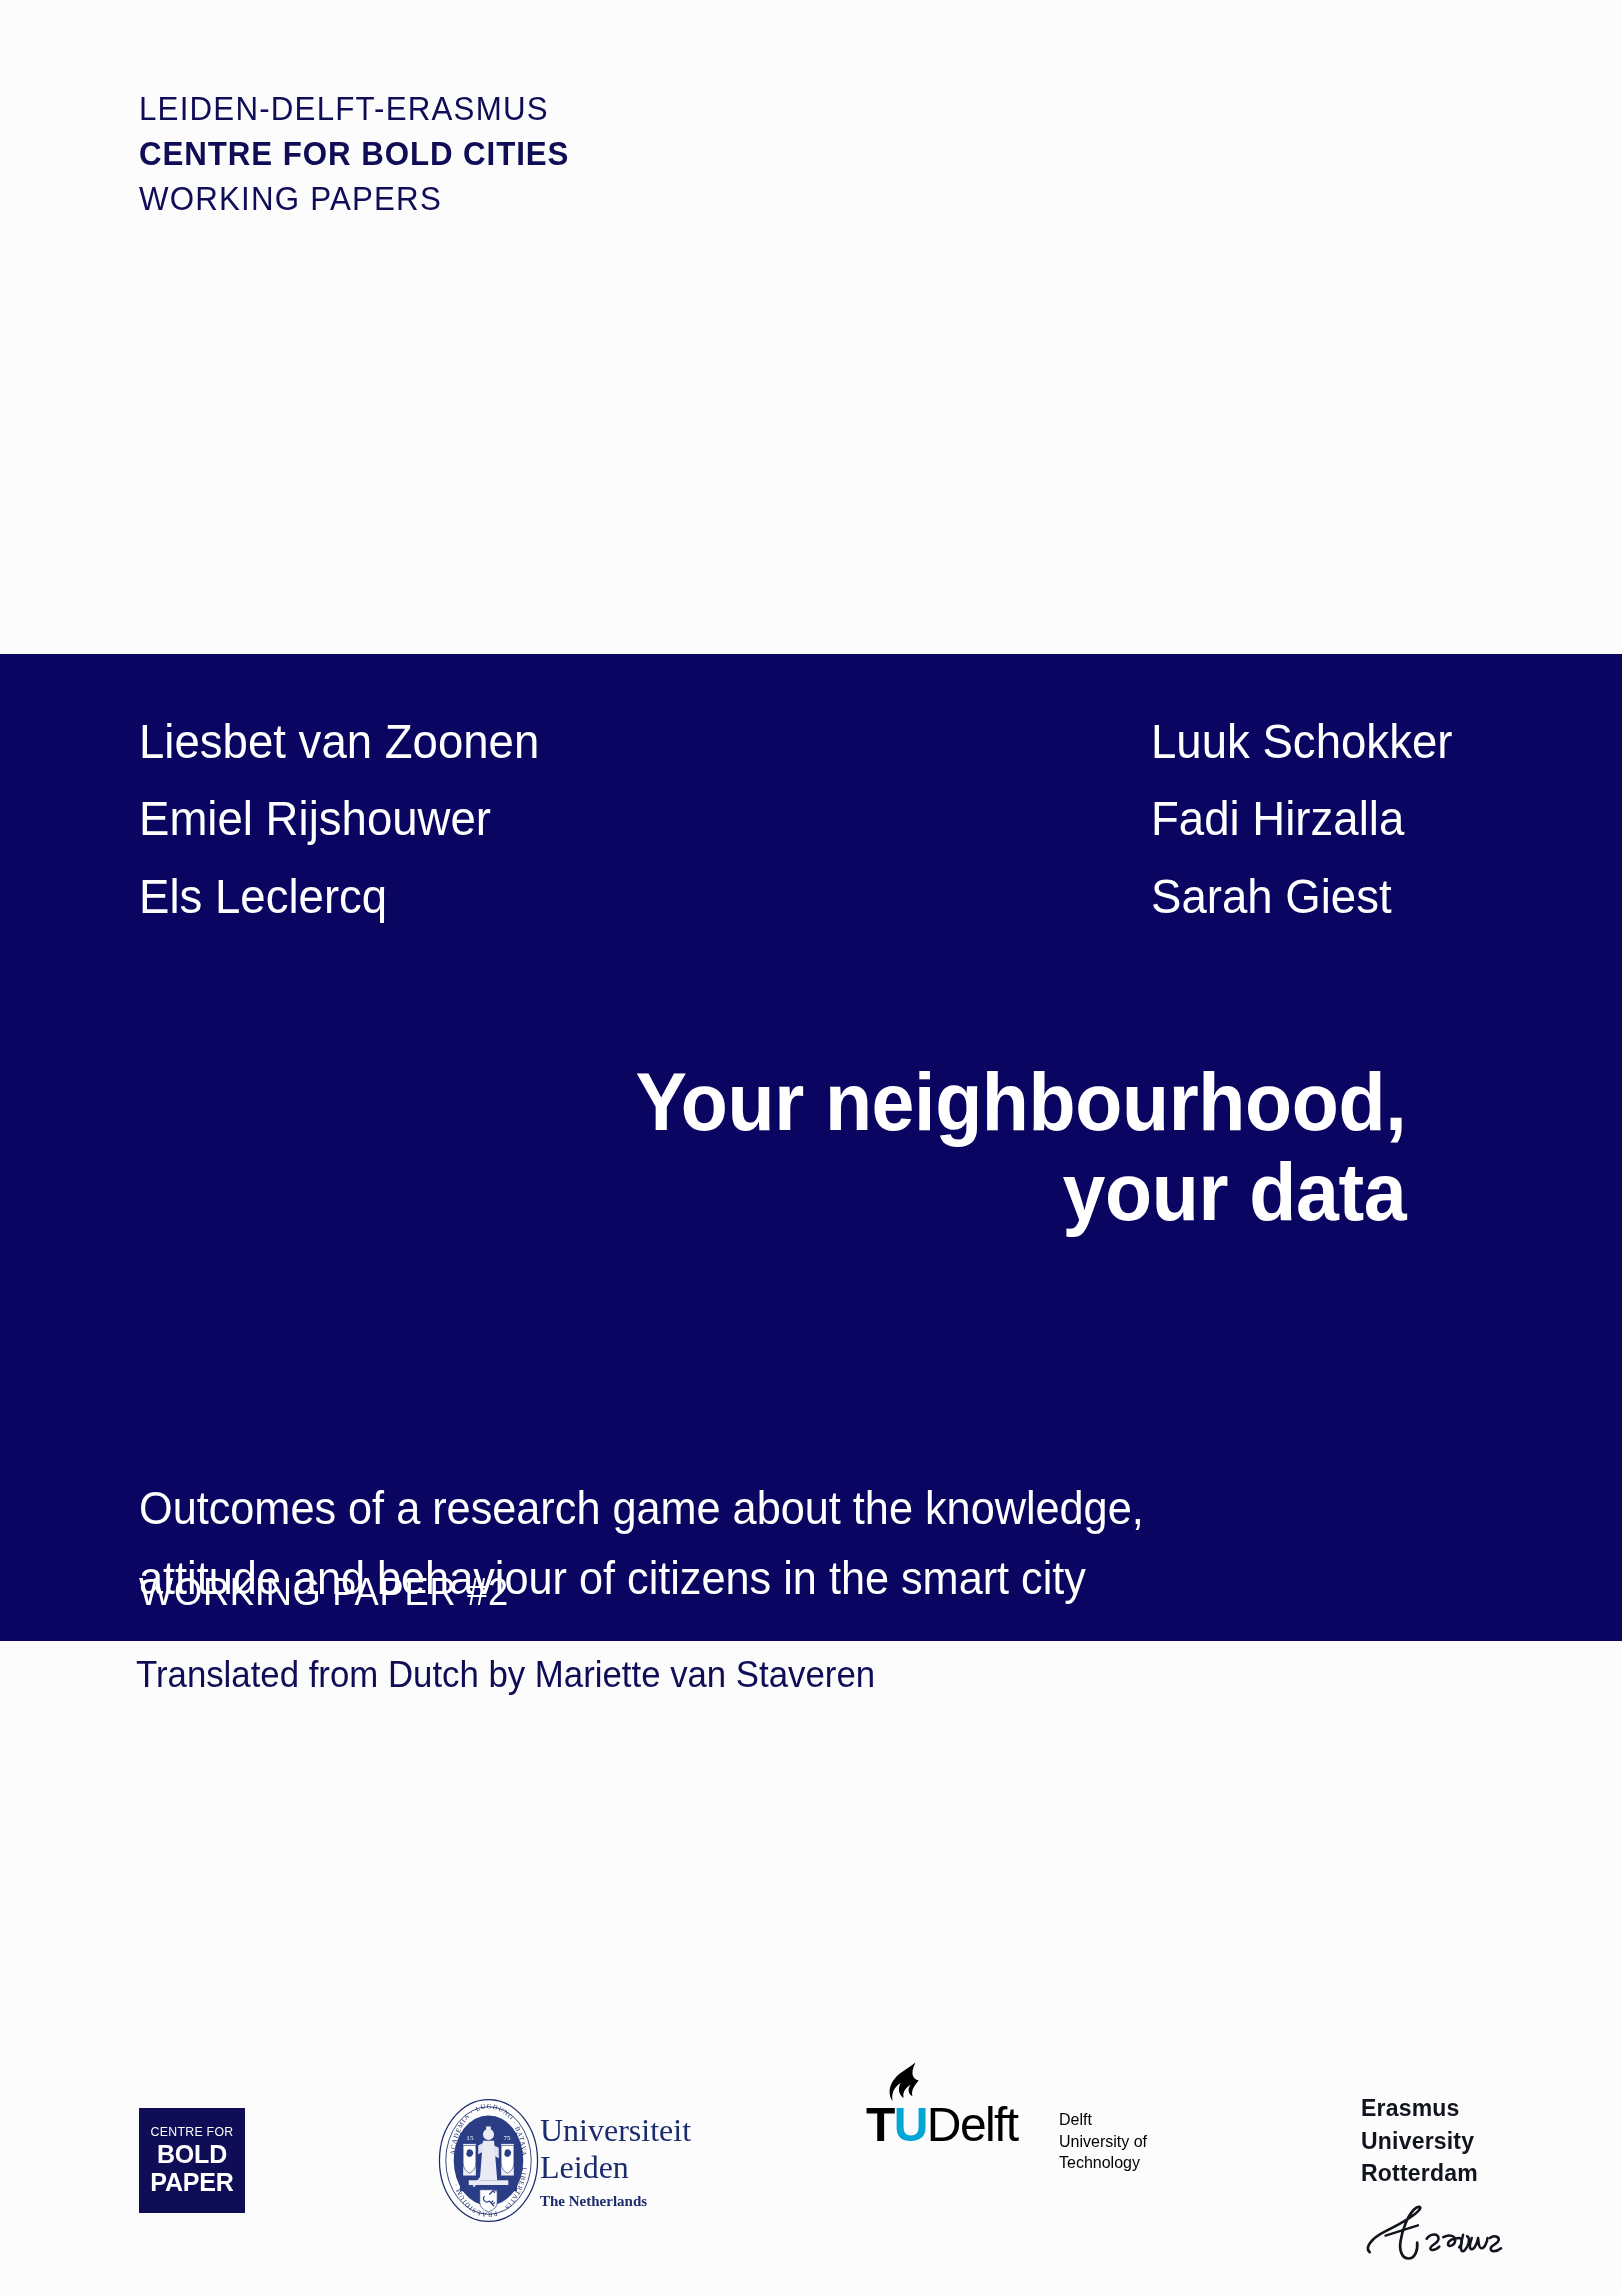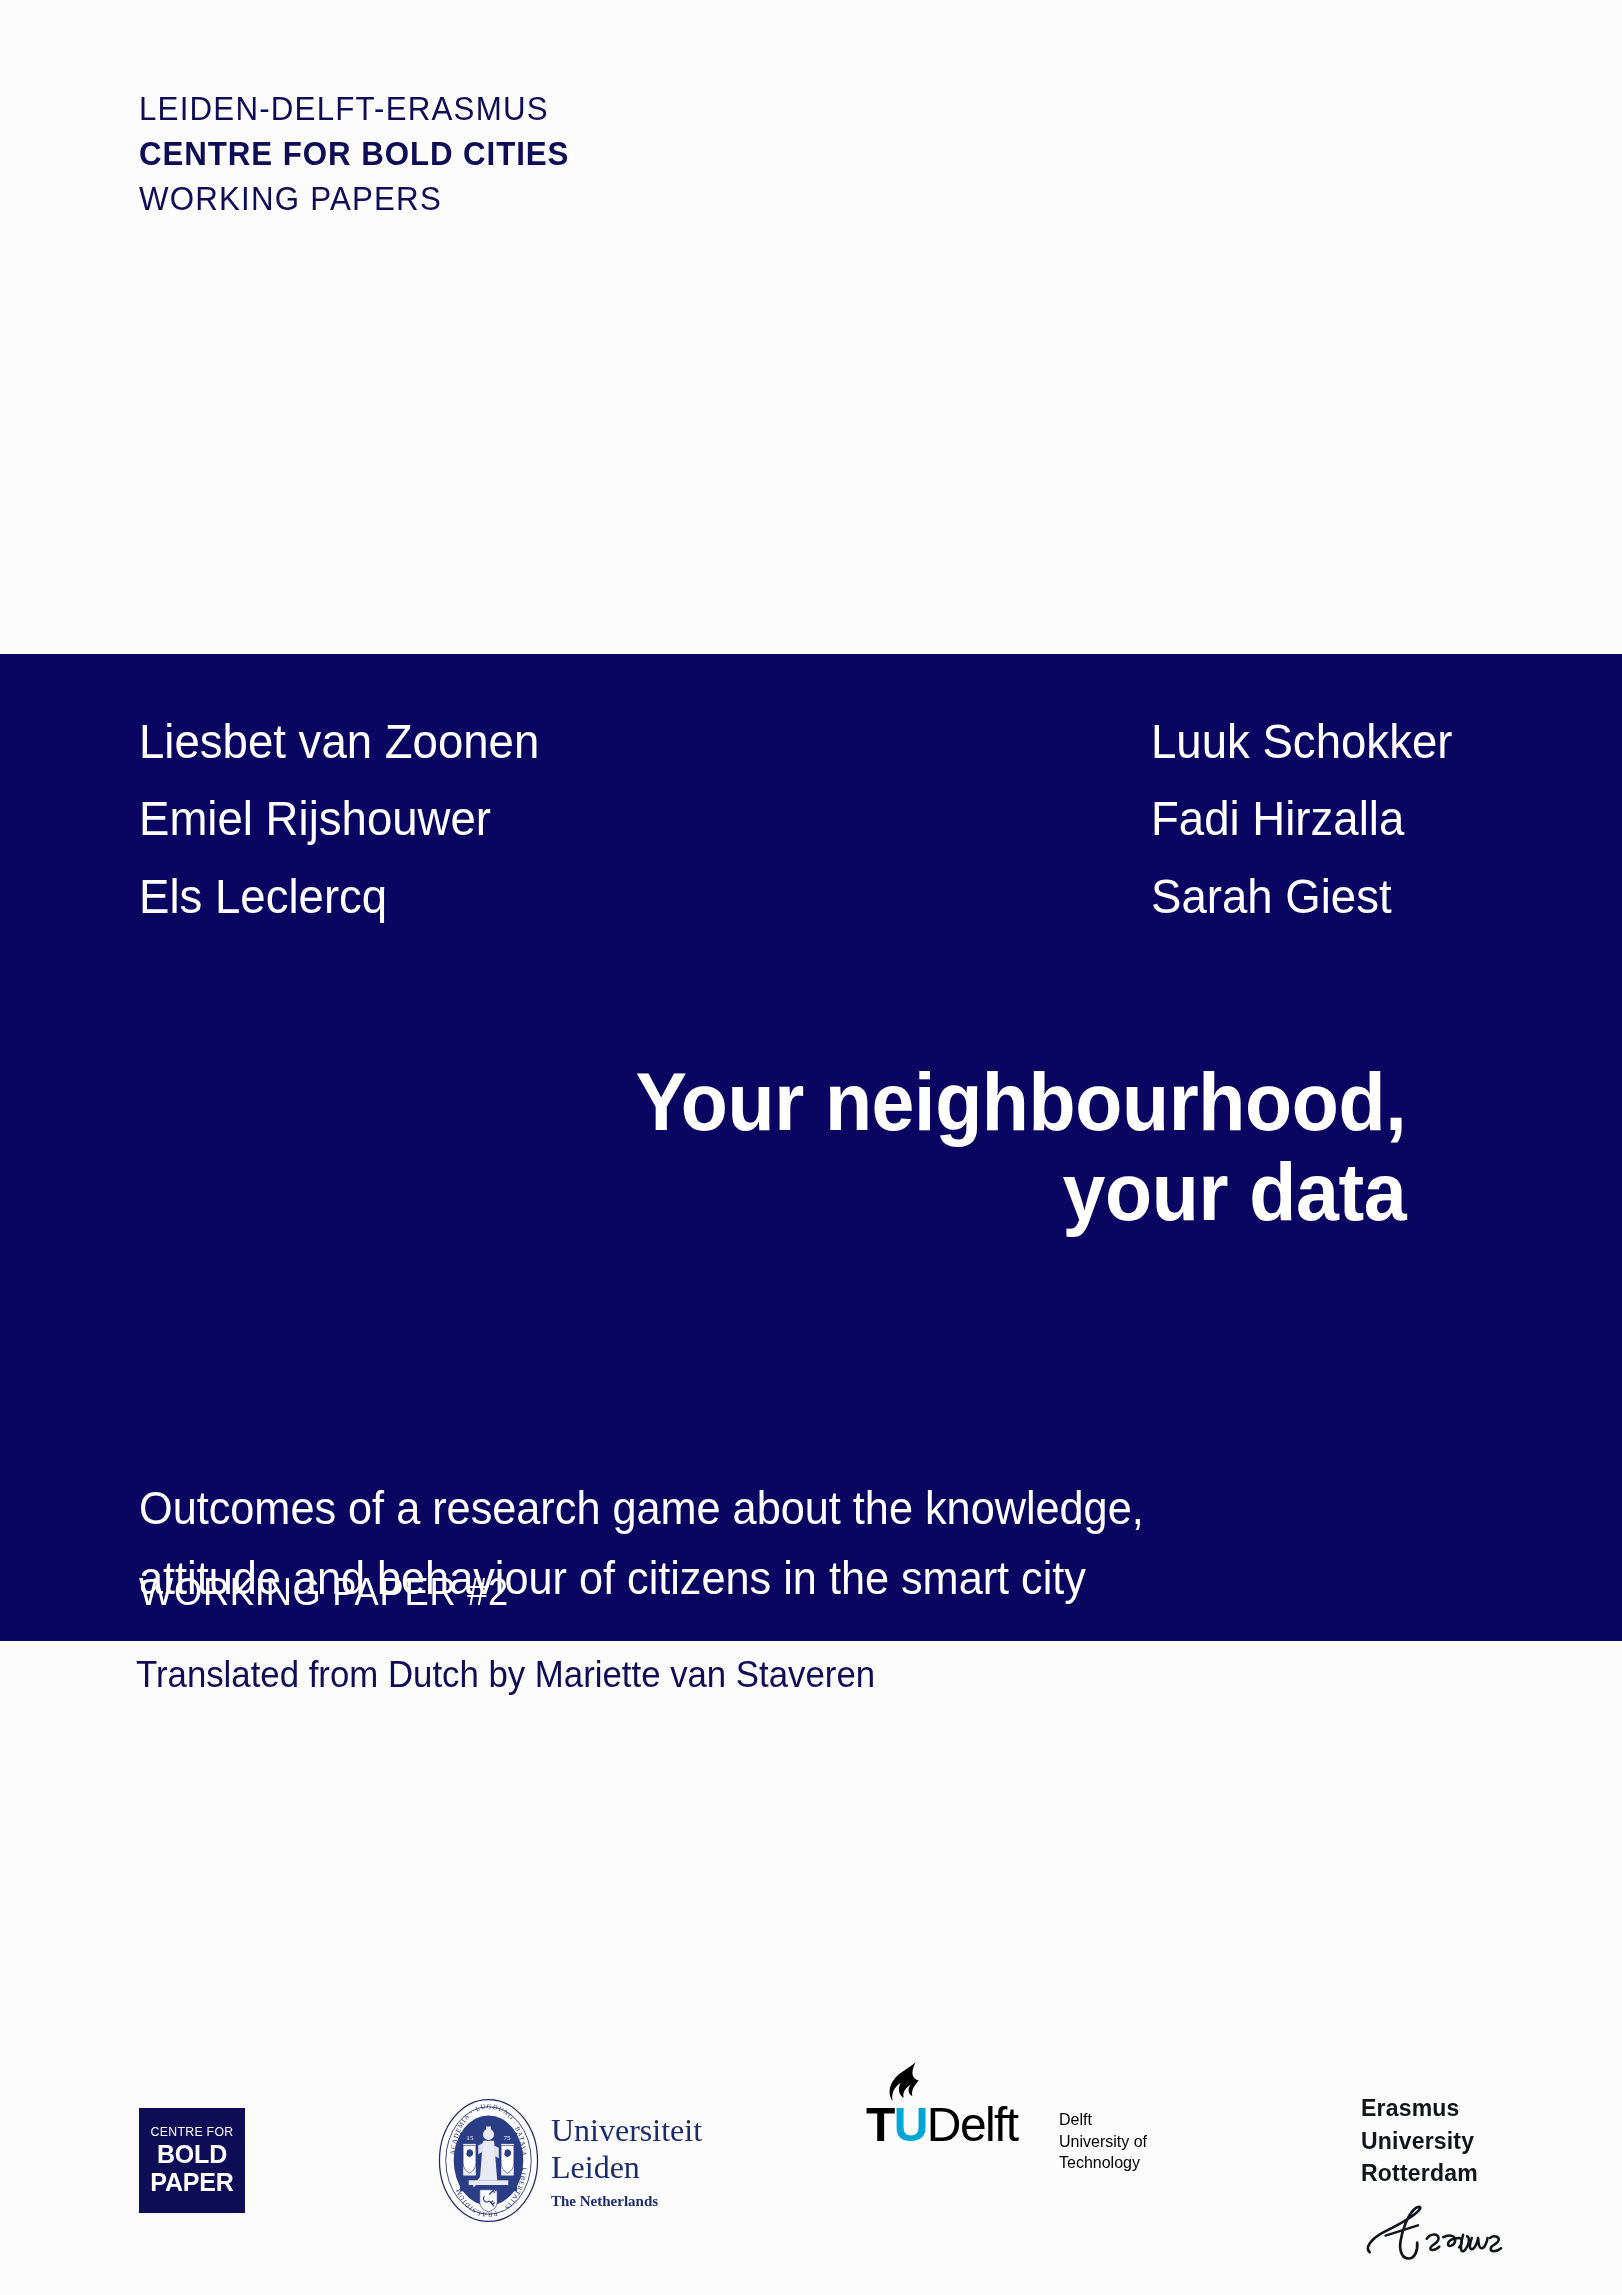--- a/index.html
+++ b/index.html
@@ -175,21 +175,20 @@
     font-size: 25px;
     line-height: 1.12;
     letter-spacing: -0.2px;
     white-space: nowrap;
   }
 
   
   #logo-leiden { left: 437px; top: 14.3px; display: flex; align-items: center; }
   .leiden-seal { width: 103px; height: 125px; flex: 0 0 auto; }
   .leiden-words {
-    margin-left: 11px;
     color: #1c2b6b;
   }
   .leiden-big {
     font-family: "Liberation Serif", serif;
     font-size: 32px;
     line-height: 1.17;
     white-space: nowrap;
   }
   .leiden-small {
     font-family: "Liberation Serif", serif;

